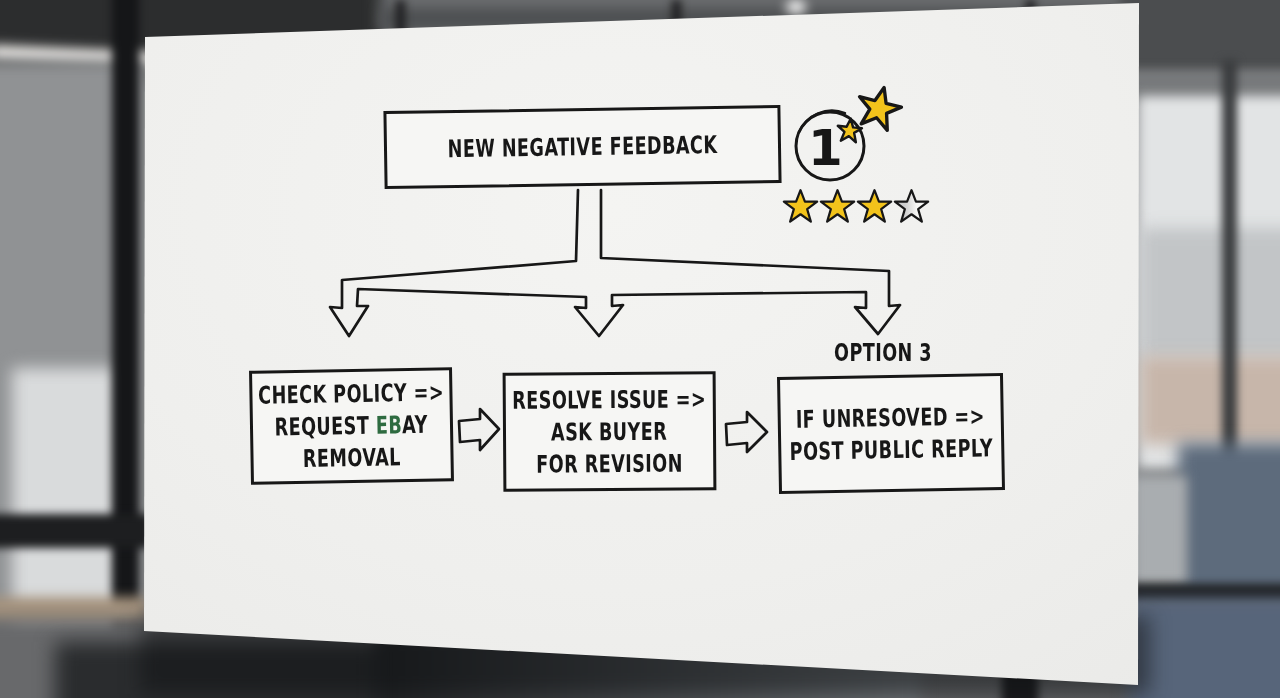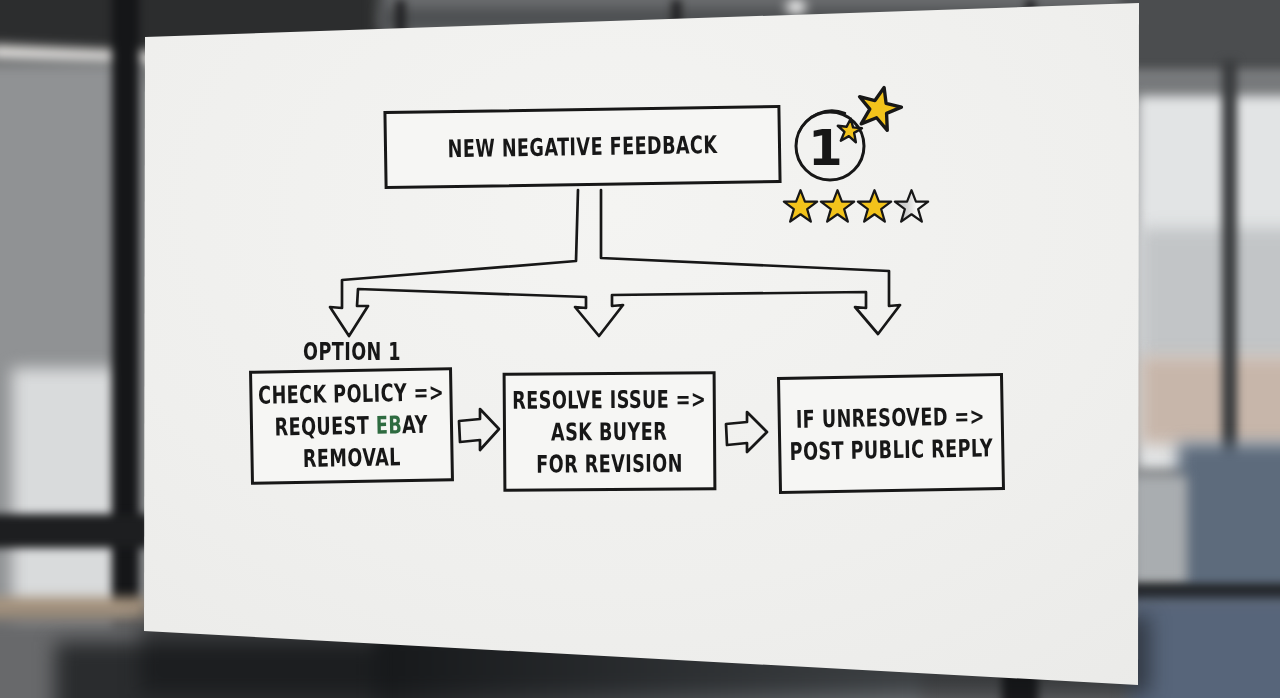--- a/index.html
+++ b/index.html
@@ -150,22 +150,22 @@
     <polygon points="50,6 62,37 95,37 68,57 78,91 50,71 22,91 32,57 5,37 38,37"></polygon>
   </svg>
         <svg class="star-glyph" viewBox="0 0 100 100">
     <polygon points="50,6 62,37 95,37 68,57 78,91 50,71 22,91 32,57 5,37 38,37"></polygon>
   </svg>
         <svg class="star-glyph empty" viewBox="0 0 100 100">
     <polygon points="50,6 62,37 95,37 68,57 78,91 50,71 22,91 32,57 5,37 38,37"></polygon>
   </svg>
       </div>
 
-    <div class="opt-label lbl-1">
-      <span class="hand">OPTION 1</span>
+    <div class="opt-label lbl-3">
+      <span class="hand">OPTION 3</span>
       </div>
 
     <div class="box box-1">
       <span class="hand">CHECK POLICY =&gt;</span>
       <span class="hand"><span>REQUEST </span><span class="green">EB</span><span>AY</span></span>
       <span class="hand">REMOVAL</span>
     </div>
 
     <div class="box box-2">
       <span class="hand">RESOLVE ISSUE =&gt;</span>

